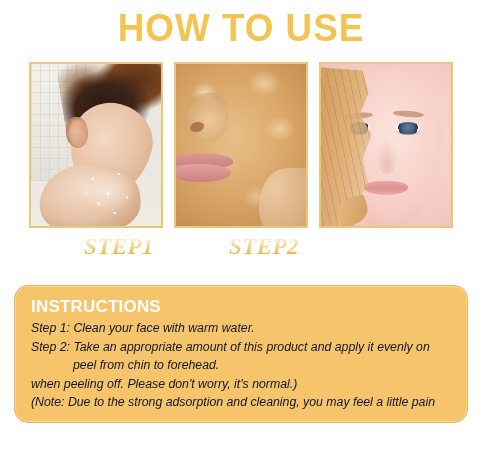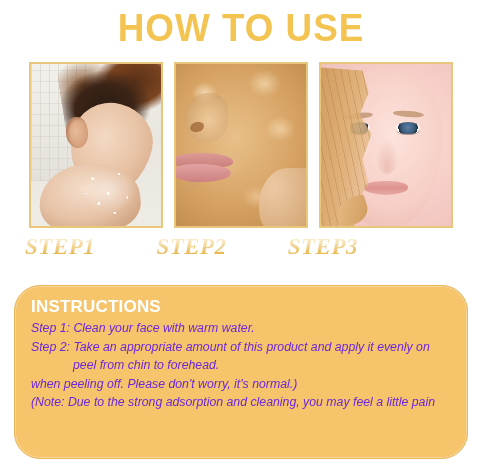--- a/index.html
+++ b/index.html
@@ -237,25 +237,25 @@
     text-shadow: none;
     user-select: none;
   }
 
   
   .instructions-box {
     position: absolute;
     left: 14px;
     top: 285px;
     width: 454px;
-    height: 174px;
+    height: 138px;
     box-sizing: border-box;
     background: #f6c46a;
     border: 1px solid #e8b45a;
-    border-radius: 26px;
+    border-radius: 14px;
     padding: 11px 4px 10px 16px;
     box-shadow: 0 0 0 1px rgba(255,255,255,0.35) inset;
   }
   .instructions-title {
     font-family: "Liberation Sans", sans-serif;
     font-weight: bold;
     font-size: 17px;
     line-height: 20px;
     color: #ffffff;
     letter-spacing: 0.2px;
@@ -264,21 +264,21 @@
   .instructions-list {
     margin: 0;
     padding: 0;
     list-style: none;
   }
   .instr-line {
     font-family: "Liberation Sans", sans-serif;
     font-style: italic;
     font-size: 12.3px;
     line-height: 18.5px;
-    color: #6d28d9;
+    color: #0f172a;
     white-space: pre-wrap;
   }
   .instr-line.indent {
     padding-left: 42px;
   }
 </style>
 </head>
 <body>
 
 <div class="page-title">HOW TO USE</div>
@@ -323,21 +323,20 @@
       <div class="p3-peel-lines"></div>
       <div class="p3-flake"></div>
     </div>
   </div>
 
 </div>
 
 <div class="step-labels">
   <div class="step-label">STEP1</div>
   <div class="step-label">STEP2</div>
-  <div class="step-label">STEP3</div>
 </div>
 
 <div class="instructions-box">
   <div class="instructions-title">INSTRUCTIONS</div>
   <div class="instructions-list">
     <div class="instr-line">Step 1: Clean your face with warm water.</div>
     <div class="instr-line">Step 2: Take an appropriate amount of this product and apply it evenly on</div>
     <div class="instr-line indent">peel from chin to forehead.</div>
     <div class="instr-line">when peeling off. Please don't worry, it's normal.)</div>
     <div class="instr-line">(Note: Due to the strong adsorption and cleaning, you may feel a little pain</div>

